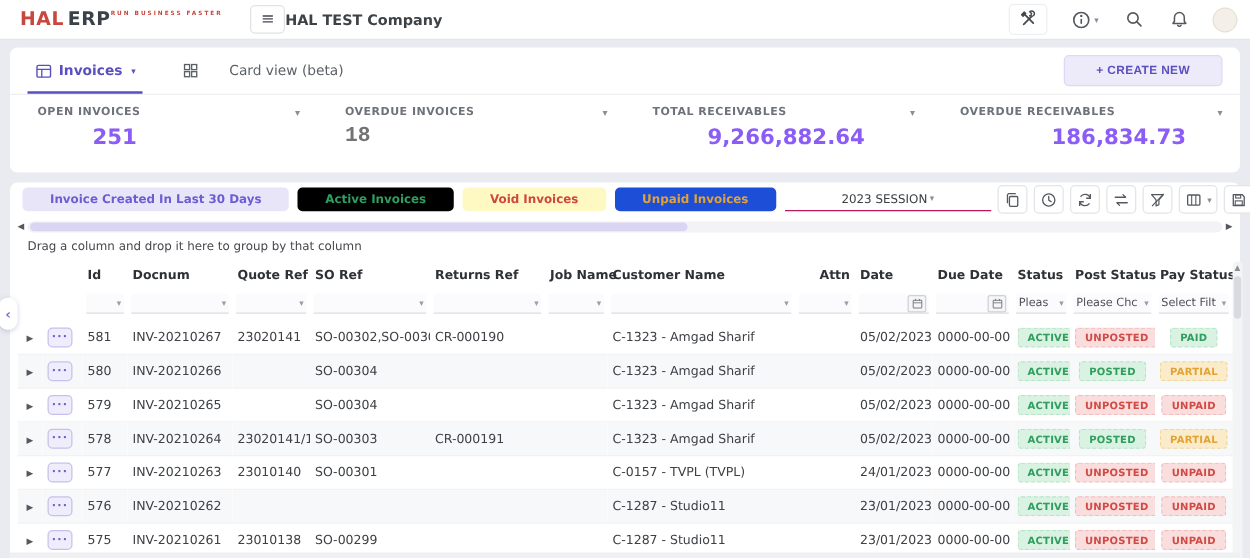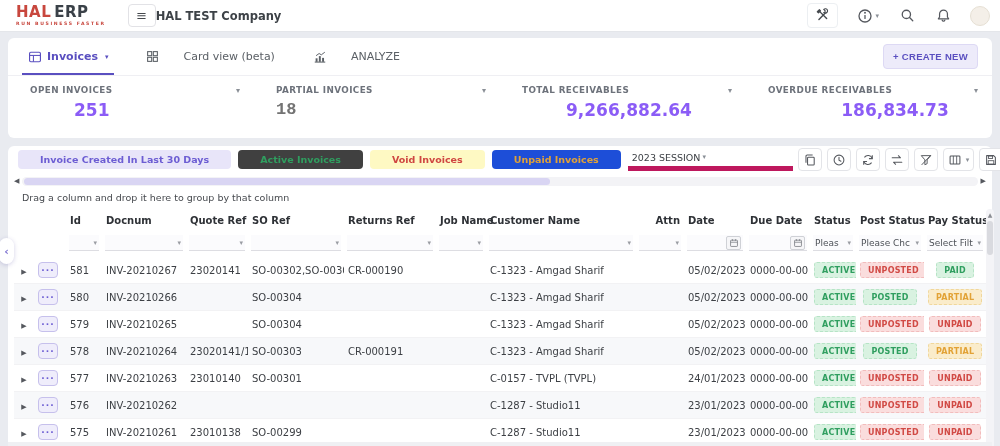--- a/index.html
+++ b/index.html
@@ -2,21 +2,21 @@
 <html><head>
 <meta charset="utf-8">
 <style>
   * { margin:0; padding:0; box-sizing:border-box; }
   html,body { width:1000px; height:446px; overflow:hidden; background:#e9ebf0;
     font-family:"DejaVu Sans","Liberation Sans",sans-serif; }
 
   
   .appbar { position:absolute; top:0; left:0; width:1000px; height:32px; background:#ffffff;
     border-bottom:1px solid #e4e6ea; display:flex; align-items:center; padding:0 10px; }
-  .logo { display:flex; flex-direction:column; line-height:1; margin-left:6px; }
+  .logo { display:flex; flex-direction:row; line-height:1; margin-left:6px; }
   .logo-main { font-size:15px; font-weight:bold; letter-spacing:.5px; }
   .logo-hal { color:#c8473e; }
   .logo-erp { color:#3a4148; margin-left:3px; }
   .logo-tag { font-size:4.6px; color:#c8473e; letter-spacing:1.6px; margin-top:2px; font-weight:bold; }
   .hamburger { margin-left:22px; width:28px; height:23px; border:1px solid #e2e2e6; border-radius:4px;
     display:flex; align-items:center; justify-content:center; font-size:13px; color:#45494e; background:#fff; cursor:pointer; }
   .company { font-size:11.5px; font-weight:bold; color:#3d4247; }
   .appbar-right { margin-left:auto; display:flex; align-items:center; gap:17px; }
   .iconbtn { background:none; border:none; display:flex; align-items:center; cursor:pointer; padding:2px; }
   .tools-box { border:1px solid #eceff2; border-radius:4px; padding:4px 7px; }
@@ -24,41 +24,41 @@
   .avatar { width:20px; height:20px; border-radius:50%; background:#f4efe8; border:1px solid #e6e0d4; }
 
   
   .card1 { position:absolute; top:38px; left:8px; width:984px; height:100px; background:#fff; border-radius:6px; }
   .tabs-row { height:38px; border-bottom:1px solid #efeff3; display:flex; align-items:center; padding:0 14px; }
   .tab { display:flex; align-items:center; gap:5px; padding:0 6px; height:100%; font-size:11px; color:#5b6066; cursor:pointer; position:relative; }
   .tab + .tab { margin-left:26px;gap:24px; }
   .tab.active { color:#5a4fc0; font-weight:bold; }
   .tab.active::after { content:""; position:absolute; left:0; right:0; bottom:0; height:2.5px; background:#5a4fc0; }
   .create-btn { margin-left:auto; background:#edebfa; border:1px solid #ddd9f4; color:#5a4fc0;
-    font-size:9.5px; font-weight:bold; padding:6px 9px; border-radius:4px; letter-spacing:.3px; cursor:pointer; }
+    font-size:9.5px; font-weight:bold; padding:6px 25px; border-radius:4px; letter-spacing:.3px; cursor:pointer; }
   .stats-row { display:flex; height:61px; }
   .stat { flex:1; padding:9px 14px 0 22px; position:relative; }
   .stat-top { display:flex; align-items:center; justify-content:space-between; }
   .stat-label { font-size:8.8px; color:#6d727b; letter-spacing:.4px; font-weight:bold; }
   .stat-caret { font-size:8px; color:#8a8f96; cursor:pointer; }
   .stat-value { font-size:17px; font-weight:bold; margin-top:5px; }
   .v-purple { color:#8b5cf6;margin-left:44px; }
   .v-orange { color:#737373;font-family:Liberation Mono, monospace; }
 
   
   .card2 { position:absolute; top:146px; left:8px; width:984px; height:300px; background:#fff; border-radius:6px 6px 0 0; }
   .chips-row { height:27px; display:flex; align-items:center; padding:0 10px; gap:7px; }
   .chip { font-size:9.5px; font-weight:bold; padding:4px 22px; border-radius:4px; cursor:pointer; white-space:nowrap; }
   .chip-purple { background:#e8e5f9; color:#6c5dd3; }
-  .chip-green  { background:#404040; color:#2f9e5f; }
+  .chip-green  { background:#000000; color:#2f9e5f; }
   .chip-red    { background:#fef9c3; color:#cf4641; }
   .chip-amber  { background:#1d4ed8; color:#e2a236; }
   .chips-right { margin-left:auto; display:flex; align-items:center; gap:5px; }
-  .session-select { width:165px; display:flex; align-items:center; justify-content:flex-start;
-    border-bottom:5px solid #be185d; padding:3px 4px; font-size:9.5px; color:#3c4045; cursor:pointer; }
+  .session-select { width:165px; display:flex; align-items:center; justify-content:center;
+    border-bottom:1px solid #be185d; padding:3px 4px; font-size:9.5px; color:#3c4045; cursor:pointer; }
   .tbtn { height:23px; min-width:24px; border:1px solid #e3e4e8; background:#fff; border-radius:4px;
     display:flex; align-items:center; justify-content:center; gap:2px; padding:0 4px; cursor:pointer; }
 
   .hscroll { height:12px; margin:2px 6px 0 6px; display:flex; align-items:center; gap:3px; }
   .hs-arrow { font-size:7px; color:#55585e; cursor:pointer; line-height:1; }
   .hs-track { flex:1; height:9px; background:#f3f3f6; border-radius:5px; position:relative; }
   .hs-thumb { position:absolute; left:2px; top:1px; height:7px; width:55%; background:#d9d5f3; border-radius:4px; cursor:grab; }
 
   .group-hint { font-size:9.5px; color:#46494e; padding:5px 0 4px 14px; }
 
@@ -171,45 +171,33 @@
       <span>
         <svg width="13" height="13" viewBox="0 0 16 16">
             <rect x="2" y="2" width="5" height="5" fill="none" stroke="#5b6066" stroke-width="1.3"></rect>
             <rect x="9" y="2" width="5" height="5" fill="none" stroke="#5b6066" stroke-width="1.3"></rect>
             <rect x="2" y="9" width="5" height="5" fill="none" stroke="#5b6066" stroke-width="1.3"></rect>
             <rect x="9" y="9" width="5" height="5" fill="none" stroke="#5b6066" stroke-width="1.3"></rect>
           </svg>
       </span>
       <span>Card view (beta)</span>
     </div>
-    <div class="tab">
-      <span>
-        <svg width="14" height="14" viewBox="0 0 16 16">
-            <path d="M2 13.8h12" stroke="#5b6066" stroke-width="1.2"></path>
-            <rect x="3" y="9.5" width="2.2" height="4" fill="#5b6066"></rect>
-            <rect x="6.7" y="7" width="2.2" height="6.5" fill="#5b6066"></rect>
-            <rect x="10.4" y="9" width="2.2" height="4.5" fill="#5b6066"></rect>
-            <path d="M3.5 6.5l3.5-2.5 2.5 1.5 4-3" fill="none" stroke="#5b6066" stroke-width="1.1"></path>
-          </svg>
-      </span>
-      <span>ANALYZE</span>
-    </div>
     <button class="create-btn">+ CREATE NEW</button>
   </div>
   <div class="stats-row">
     <div class="stat">
       <div class="stat-top">
         <span class="stat-label">OPEN INVOICES</span>
         <span class="stat-caret">▾</span>
       </div>
       <div class="stat-value v-purple">251</div>
     </div>
     <div class="stat">
       <div class="stat-top">
-        <span class="stat-label">PARTIAL INVOICES</span>
+        <span class="stat-label">OVERDUE INVOICES</span>
         <span class="stat-caret">▾</span>
       </div>
       <div class="stat-value v-orange">18</div>
     </div>
     <div class="stat">
       <div class="stat-top">
         <span class="stat-label">TOTAL RECEIVABLES</span>
         <span class="stat-caret">▾</span>
       </div>
       <div class="stat-value v-purple">9,266,882.64</div>

